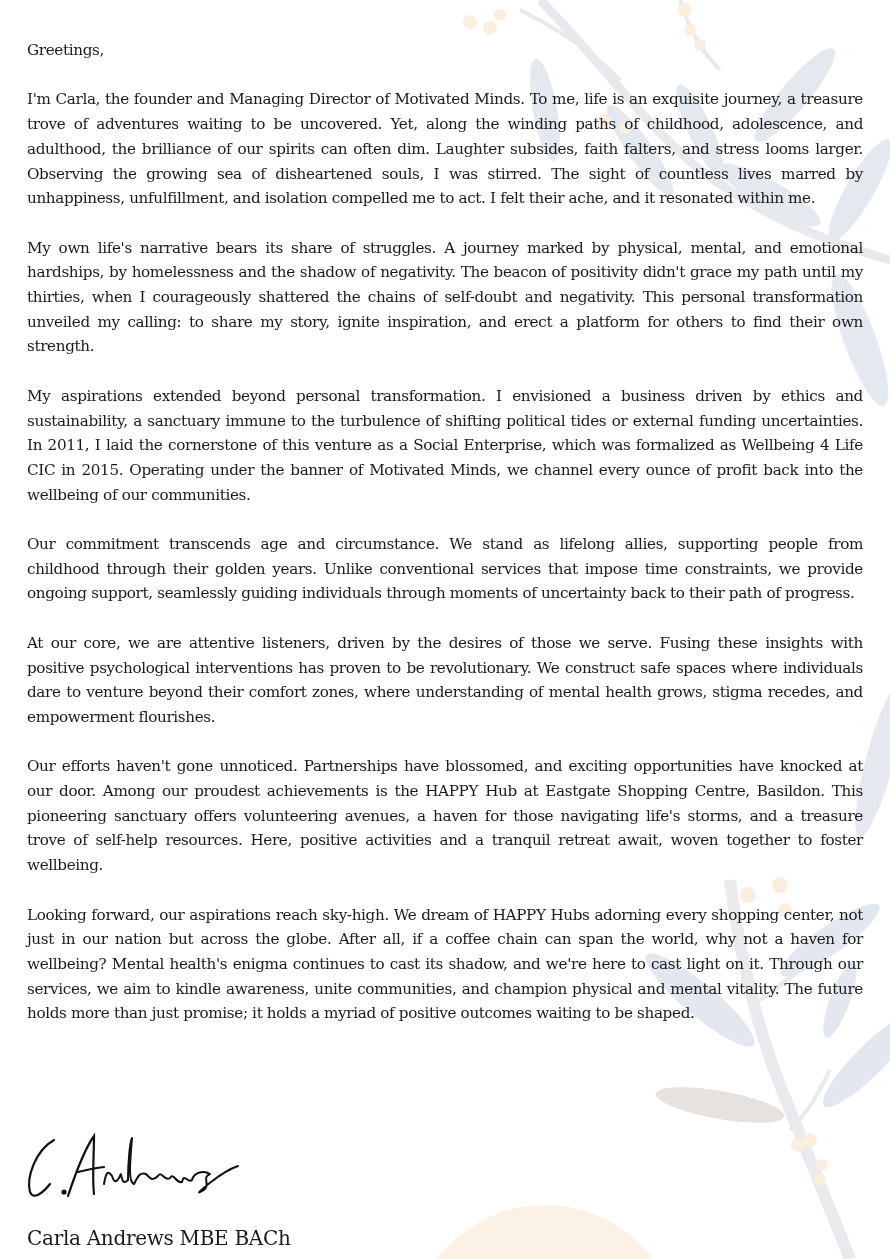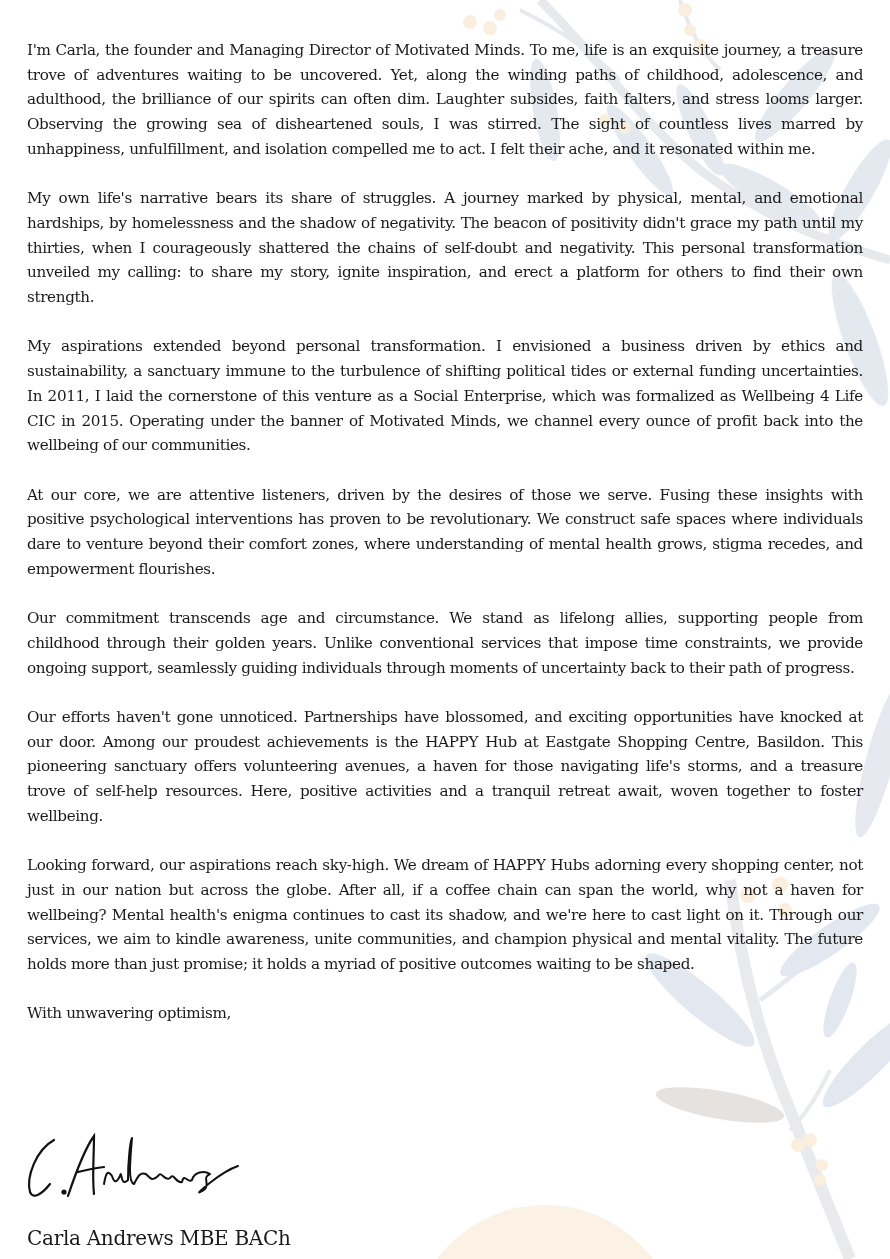--- a/index.html
+++ b/index.html
@@ -65,28 +65,28 @@
     <circle cx="798" cy="1145" r="7" fill="#faeedd"></circle>
     <circle cx="810" cy="1140" r="7" fill="#faeedd"></circle>
     <circle cx="822" cy="1165" r="6" fill="#faeedd"></circle>
     <circle cx="820" cy="1180" r="6" fill="#faeedd"></circle>
   </g>
 
   <circle cx="545" cy="1340" r="135" fill="#fbf1e4"></circle>
 </svg>
 
 <div class="letter">
+  <p class="greeting">Greetings,</p>
   <p>I'm Carla, the founder and Managing Director of Motivated Minds. To me, life is an exquisite journey, a treasure trove of adventures waiting to be uncovered. Yet, along the winding paths of childhood, adolescence, and adulthood, the brilliance of our spirits can often dim. Laughter subsides, faith falters, and stress looms larger. Observing the growing sea of disheartened souls, I was stirred. The sight of countless lives marred by unhappiness, unfulfillment, and isolation compelled me to act. I felt their ache, and it resonated within me.</p>
   <p>My own life's narrative bears its share of struggles. A journey marked by physical, mental, and emotional hardships, by homelessness and the shadow of negativity. The beacon of positivity didn't grace my path until my thirties, when I courageously shattered the chains of self-doubt and negativity. This personal transformation unveiled my calling: to share my story, ignite inspiration, and erect a platform for others to find their own strength.</p>
   <p>My aspirations extended beyond personal transformation. I envisioned a business driven by ethics and sustainability, a sanctuary immune to the turbulence of shifting political tides or external funding uncertainties. In 2011, I laid the cornerstone of this venture as a Social Enterprise, which was formalized as Wellbeing 4 Life CIC in 2015. Operating under the banner of Motivated Minds, we channel every ounce of profit back into the wellbeing of our communities.</p>
+  <p>Our commitment transcends age and circumstance. We stand as lifelong allies, supporting people from childhood through their golden years. Unlike conventional services that impose time constraints, we provide ongoing support, seamlessly guiding individuals through moments of uncertainty back to their path of progress.</p>
   <p>At our core, we are attentive listeners, driven by the desires of those we serve. Fusing these insights with positive psychological interventions has proven to be revolutionary. We construct safe spaces where individuals dare to venture beyond their comfort zones, where understanding of mental health grows, stigma recedes, and empowerment flourishes.</p>
-  <p>Our commitment transcends age and circumstance. We stand as lifelong allies, supporting people from childhood through their golden years. Unlike conventional services that impose time constraints, we provide ongoing support, seamlessly guiding individuals through moments of uncertainty back to their path of progress.</p>
   <p>Our efforts haven't gone unnoticed. Partnerships have blossomed, and exciting opportunities have knocked at our door. Among our proudest achievements is the HAPPY Hub at Eastgate Shopping Centre, Basildon. This pioneering sanctuary offers volunteering avenues, a haven for those navigating life's storms, and a treasure trove of self-help resources. Here, positive activities and a tranquil retreat await, woven together to foster wellbeing.</p>
   <p>Looking forward, our aspirations reach sky-high. We dream of HAPPY Hubs adorning every shopping center, not just in our nation but across the globe. After all, if a coffee chain can span the world, why not a haven for wellbeing? Mental health's enigma continues to cast its shadow, and we're here to cast light on it. Through our services, we aim to kindle awareness, unite communities, and champion physical and mental vitality. The future holds more than just promise; it holds a myriad of positive outcomes waiting to be shaped.</p>
-  <p class="closing">With unwavering optimism,</p>
 </div>
 
 <svg class="signature" viewBox="0 0 220 72" xmlns="http://www.w3.org/2000/svg">
   <path d="M30 8 C 12 18, 2 45, 6 60 C 9 68, 18 62, 26 52" stroke="#111" stroke-width="2.2" fill="none" stroke-linecap="round"></path>
   <circle cx="40" cy="60" r="2.6" fill="#111"></circle>
   <path d="M44 64 C 52 40, 62 15, 70 4 C 70 25, 68 45, 70 62 M 54 40 C 62 38, 70 36, 80 35" stroke="#111" stroke-width="2.2" fill="none" stroke-linecap="round"></path>
   <path d="M80 52 C 82 40, 84 38, 88 44 C 90 50, 92 52, 96 44 C 98 36, 96 56, 104 48 C 104 30, 106 10, 108 6 C 106 30, 104 50, 110 52 C 114 44, 116 40, 122 42 C 126 46, 128 50, 134 44 C 138 38, 140 50, 146 46 C 150 40, 152 52, 158 50 C 160 40, 164 52, 168 48 C 170 40, 180 38, 186 42 C 176 46, 190 54, 176 60 C 170 64, 196 40, 214 34" stroke="#111" stroke-width="2" fill="none" stroke-linecap="round" stroke-linejoin="round"></path>
 </svg>
 
 <div class="signer">Carla Andrews MBE BACh</div>

